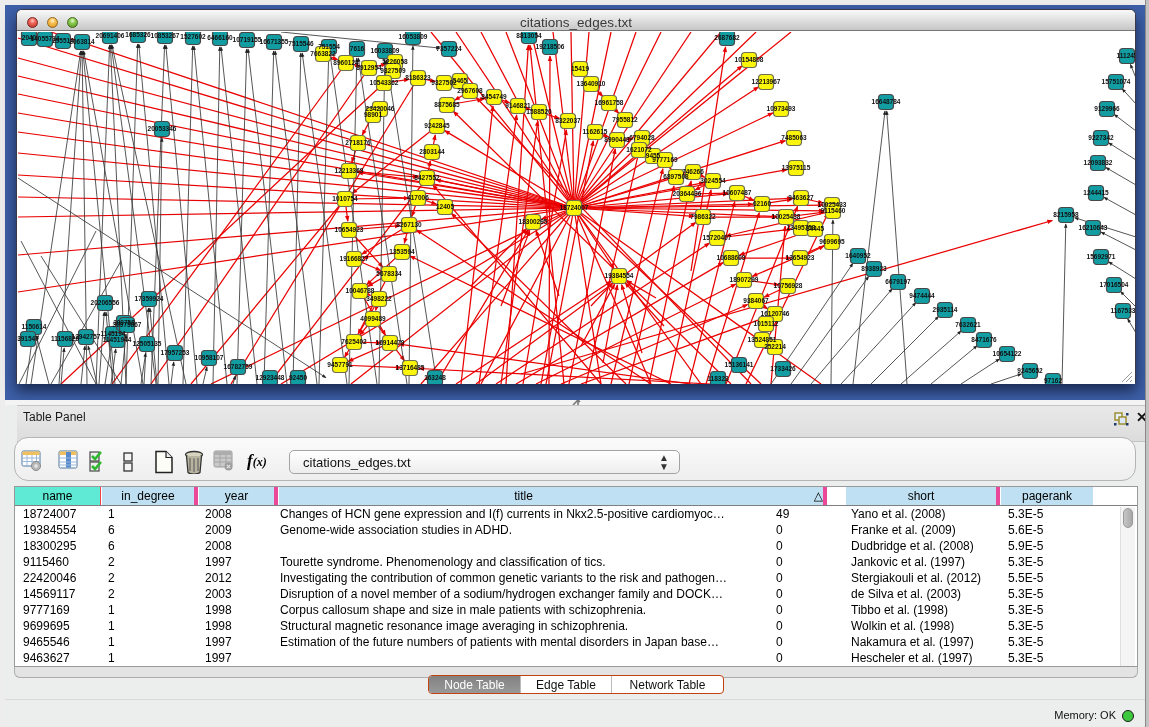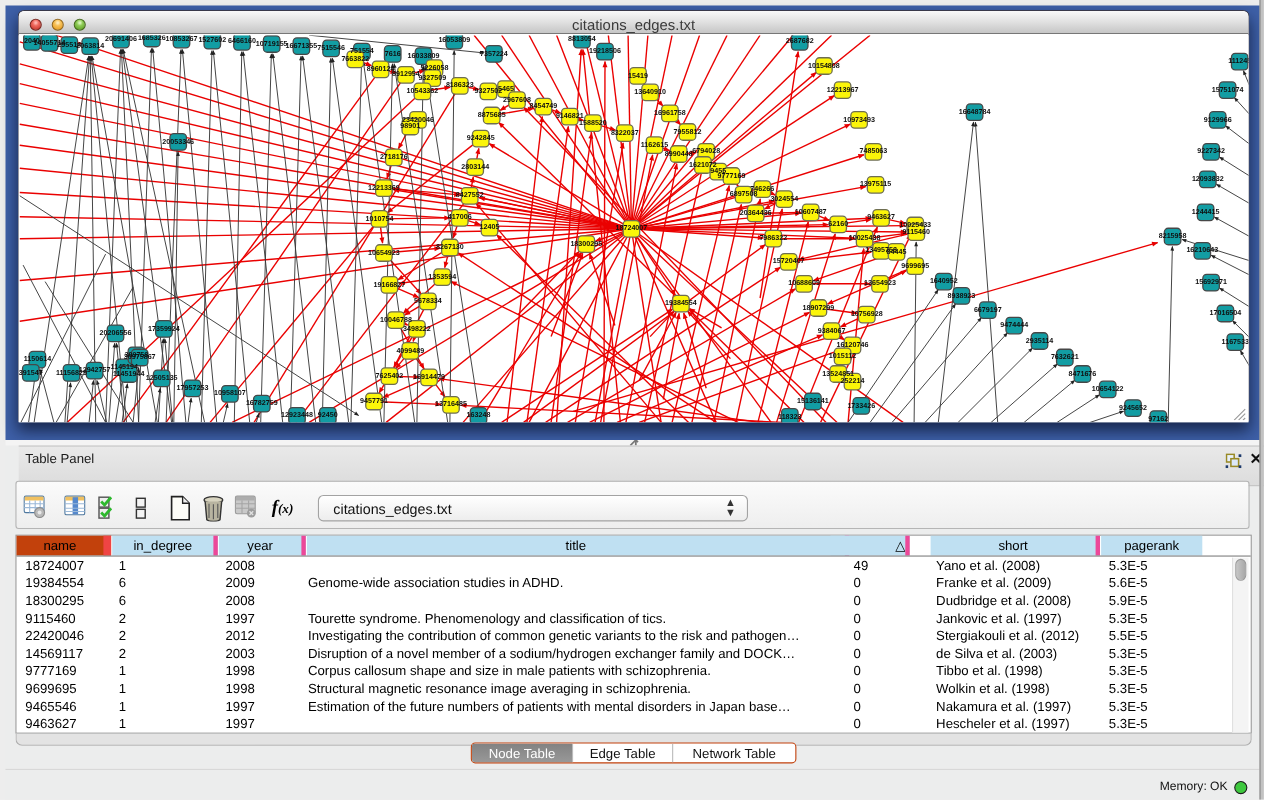--- a/index.html
+++ b/index.html
@@ -14,21 +14,21 @@
 #graphwrap{position:absolute;left:0;top:22px;width:1118px;height:352px;background:#fff;overflow:hidden}
 #grip{position:absolute;right:2px;bottom:2px;width:14px;height:11px}
 
 #panel{position:absolute;left:5px;top:400px;width:1140px;height:327px;background:#eceded}
 #divstrip{position:absolute;left:0;top:0;width:1140px;height:5px;background:#f4f4f4}
 #caret{position:absolute;left:566px;top:0px;width:14px;height:5px;overflow:hidden}
 #phead{position:absolute;left:12px;top:5px;width:100%;height:37px;background:linear-gradient(#e9e9e9,#dcdcdc);border-top:1px solid #c4c4c4;border-bottom:1px solid #c2c2c2}
 #phead .t{position:absolute;left:6px;top:4px;font-size:12px;color:#1a1a1a}
 #fico{position:absolute;left:1097px;top:6px;width:15px;height:14px}
 #xico{position:absolute;left:1119px;top:3px;font-size:14px;font-weight:bold;color:#111}
-#toolbar{position:absolute;left:9px;top:37px;width:1122px;height:44px;background:linear-gradient(#fbfbfb,#eee);border:1px solid #b5b5b5;border-radius:3px}
+#toolbar{position:absolute;left:9px;top:37px;width:1122px;height:44px;background:linear-gradient(#fbfbfb,#eee);border:1px solid #b5b5b5;border-radius:14px}
 .tbi{position:absolute;top:12px}
 #combo{position:absolute;left:274px;top:12px;width:391px;height:24px;border:1px solid #a3a3a3;border-radius:5px;background:linear-gradient(#fff,#ededed);box-shadow:inset 0 1px 0 #fff}
 #combo .ct{position:absolute;left:13px;top:4px;font-size:13px;color:#111}
 #combo .cv{position:absolute;right:10px;top:2px;font-size:10px;color:#333;line-height:9px}
 
 #tbl{position:absolute;left:9px;top:86px;width:1124px;height:181px;background:#fff;border:1px solid #999}
 .th{position:absolute;top:0;height:18px;font-size:12px;color:#000;text-align:center;line-height:18px;background:#bfe0f2;border-right:4px solid #ec4899;overflow:hidden}
 #tbody{position:absolute;left:0;top:18px;width:1122px;height:161px;overflow:hidden;border-top:1px solid #7f7f7f}
 .tr{position:relative;width:100%;height:16px;font-size:12px;color:#000;white-space:nowrap}
 .tr span{position:absolute;top:0;line-height:16px;overflow:hidden}
@@ -681,32 +681,33 @@
           <circle cx="15.5" cy="16.5" r="4" fill="#9d9d9d"></circle>
           <path d="M13.8,14.8 l3.4,3.4 M17.2,14.8 l-3.4,3.4" stroke="#e0e0e0" stroke-width="1.2"></path>
         </svg>
     <div class="tbi" style="left:232px;top:13px;font-family:'Liberation Serif',serif;font-style:italic;font-weight:bold;font-size:17px">f<span style="font-size:12px">(x)</span></div>
     <div id="combo">
           <span class="ct">citations_edges.txt</span>
           <span class="cv">▲<br>▼</span>
         </div>
   </div>
   <div id="tbl">
-    <div class="th" style="left:0;width:86px;background:#c2410c;border-right:7px solid #ef4444">name</div>
+    <div class="th" style="left:0;width:86px;background:#5eead4;border-right:1px solid #ef4444">name</div>
     <div class="th" style="left:87px;width:96px">in_degree</div>
     <div class="th" style="left:184px;width:79px">year</div>
     <div class="th" style="left:264px;width:493px">title</div>
     <div class="th" style="left:740px;width:72px;text-align:right;padding-left:15px">△ out_de…</div>
     <div class="th" style="left:831px;width:154px">short</div>
     <div class="th" style="left:986px;width:92px;border-right:none">pagerank</div>
     <div id="tbody">
 <div class="tr">
             <span class="c0">18724007</span>
             <span class="c1">1</span>
             <span class="c2">2008</span>
+            <span class="c3">Changes of HCN gene expression and I(f) currents in Nkx2.5-positive cardiomyoc…</span>
             <span class="c4">49</span>
             <span class="c5">Yano et al. (2008)</span>
             <span class="c6">5.3E-5</span>
           </div>
 <div class="tr">
             <span class="c0">19384554</span>
             <span class="c1">6</span>
             <span class="c2">2009</span>
             <span class="c3">Genome-wide association studies in ADHD.</span>
             <span class="c4">0</span>

